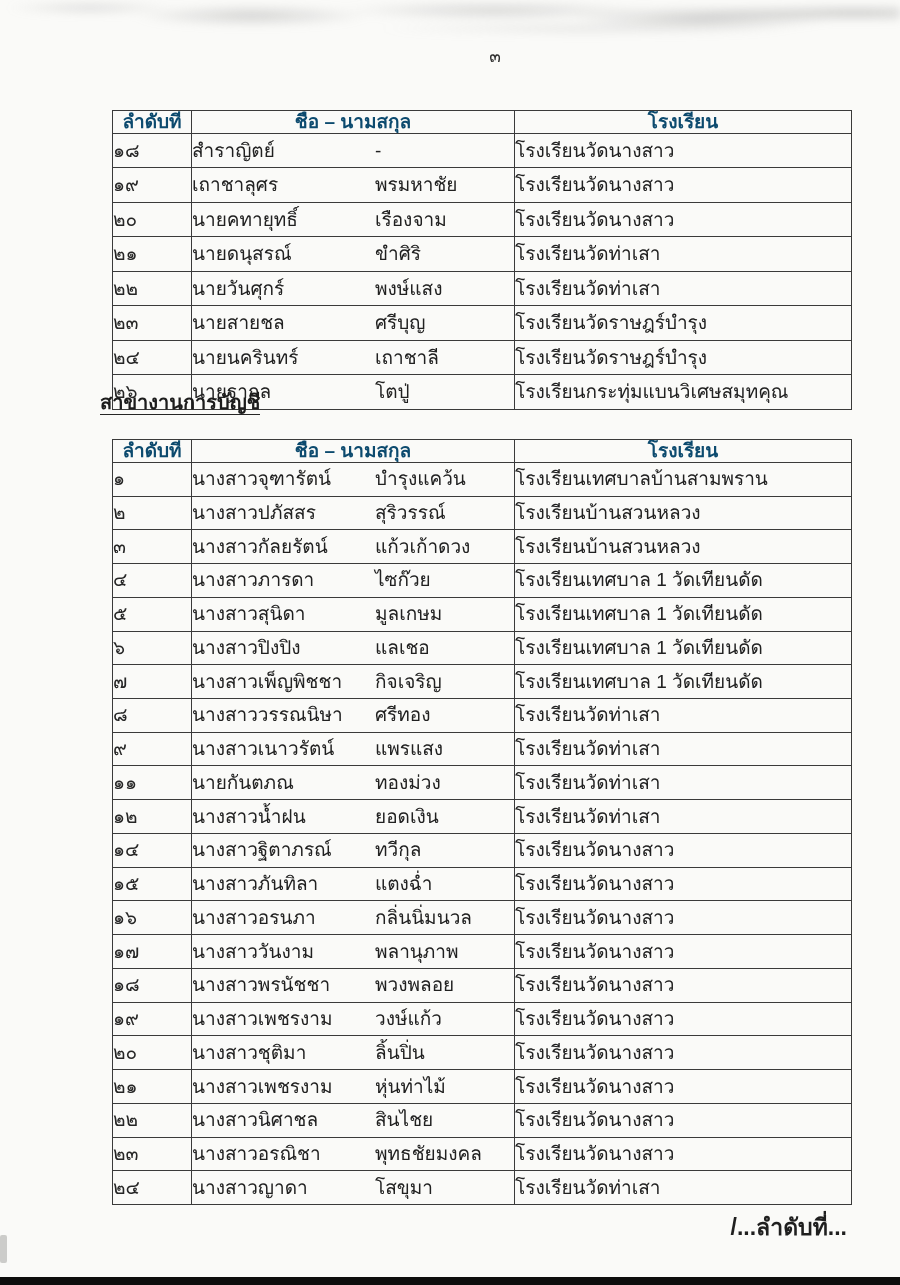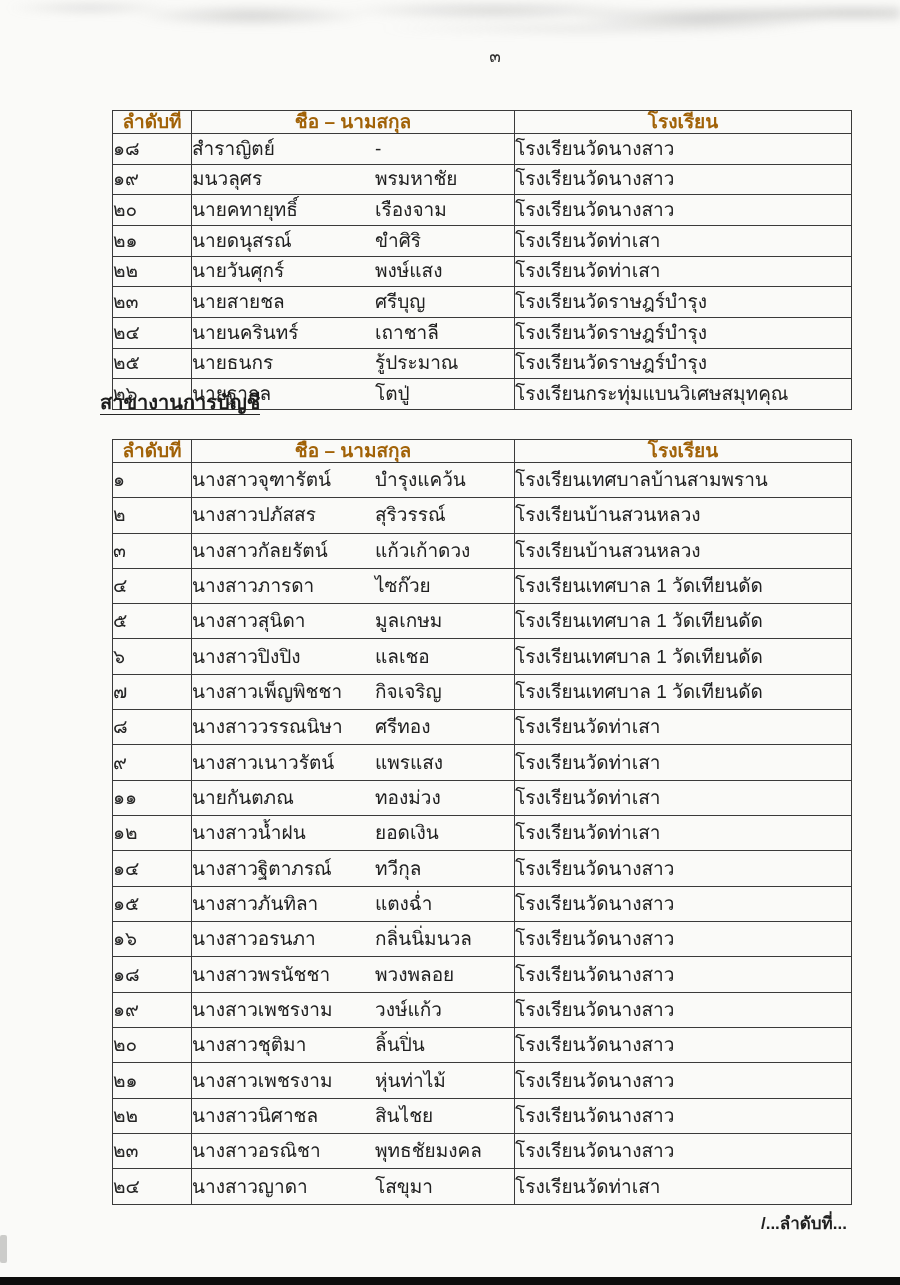--- a/index.html
+++ b/index.html
@@ -48,29 +48,29 @@
     background:transparent;
   }
   #table1{top:110px;height:300px;}
   #table2{top:439px;height:766px;}
   table.roster th,table.roster td{
     border:1.6px solid #3a3a3a;
     padding:0;vertical-align:middle;
     font-size:19px;line-height:1.15;
     overflow:hidden;white-space:nowrap;
   }
-  table.roster th{font-weight:bold;text-align:center;color:#a16207;}
+  table.roster th{font-weight:bold;text-align:center;color:#0c4a6e;}
   td.c-order{color:#262626;}
   td.c-name{padding-left:20px;}
   td.c-name .given{display:inline-block;width:183px;}
   td.c-name .surname{display:inline-block;}
   td.c-school{padding-left:9px;}
   .footer-note{
     position:absolute;top:1209px;right:53px;
-    font-size:17px;font-weight:bold;color:#1f1f1f;
+    font-size:23px;font-weight:bold;color:#1f1f1f;
   }
 </style>
 </head>
 <body>
 
 <div class="page">
 
   <div class="noise-top"></div>
   <div class="edge-smudge"></div>
 
@@ -90,21 +90,21 @@
         </tr>
       </thead>
       <tbody>
         <tr>
           <td class="c-order">๑๘</td>
           <td class="c-name"><span class="given">สำราญิตย์</span><span class="surname">-</span></td>
           <td class="c-school">โรงเรียนวัดนางสาว</td>
         </tr>
         <tr>
           <td class="c-order">๑๙</td>
-          <td class="c-name"><span class="given">มนวลุศร</span><span class="surname">พรมหาชัย</span></td>
+          <td class="c-name"><span class="given">เถาชาลุศร</span><span class="surname">พรมหาชัย</span></td>
           <td class="c-school">โรงเรียนวัดนางสาว</td>
         </tr>
         <tr>
           <td class="c-order">๒๐</td>
           <td class="c-name"><span class="given">นายคทายุทธิ์</span><span class="surname">เรืองจาม</span></td>
           <td class="c-school">โรงเรียนวัดนางสาว</td>
         </tr>
         <tr>
           <td class="c-order">๒๑</td>
           <td class="c-name"><span class="given">นายดนุสรณ์</span><span class="surname">ขำศิริ</span></td>
@@ -116,25 +116,20 @@
           <td class="c-school">โรงเรียนวัดท่าเสา</td>
         </tr>
         <tr>
           <td class="c-order">๒๓</td>
           <td class="c-name"><span class="given">นายสายชล</span><span class="surname">ศรีบุญ</span></td>
           <td class="c-school">โรงเรียนวัดราษฎร์บำรุง</td>
         </tr>
         <tr>
           <td class="c-order">๒๔</td>
           <td class="c-name"><span class="given">นายนครินทร์</span><span class="surname">เถาชาลี</span></td>
-          <td class="c-school">โรงเรียนวัดราษฎร์บำรุง</td>
-        </tr>
-        <tr>
-          <td class="c-order">๒๕</td>
-          <td class="c-name"><span class="given">นายธนกร</span><span class="surname">รู้ประมาณ</span></td>
           <td class="c-school">โรงเรียนวัดราษฎร์บำรุง</td>
         </tr>
         <tr>
           <td class="c-order">๒๖</td>
           <td class="c-name"><span class="given">นายฐากูล</span><span class="surname">โตปู่</span></td>
           <td class="c-school">โรงเรียนกระทุ่มแบนวิเศษสมุทคุณ</td>
         </tr>
       </tbody>
     </table>
 
@@ -218,20 +213,25 @@
           <td class="c-order">๑๕</td>
           <td class="c-name"><span class="given">นางสาวภันทิลา</span><span class="surname">แตงฉ่ำ</span></td>
           <td class="c-school">โรงเรียนวัดนางสาว</td>
         </tr>
         <tr>
           <td class="c-order">๑๖</td>
           <td class="c-name"><span class="given">นางสาวอรนภา</span><span class="surname">กลิ่นนิ่มนวล</span></td>
           <td class="c-school">โรงเรียนวัดนางสาว</td>
         </tr>
         <tr>
+          <td class="c-order">๑๗</td>
+          <td class="c-name"><span class="given">นางสาววันงาม</span><span class="surname">พลานุภาพ</span></td>
+          <td class="c-school">โรงเรียนวัดนางสาว</td>
+        </tr>
+        <tr>
           <td class="c-order">๑๘</td>
           <td class="c-name"><span class="given">นางสาวพรนัชชา</span><span class="surname">พวงพลอย</span></td>
           <td class="c-school">โรงเรียนวัดนางสาว</td>
         </tr>
         <tr>
           <td class="c-order">๑๙</td>
           <td class="c-name"><span class="given">นางสาวเพชรงาม</span><span class="surname">วงษ์แก้ว</span></td>
           <td class="c-school">โรงเรียนวัดนางสาว</td>
         </tr>
         <tr>

